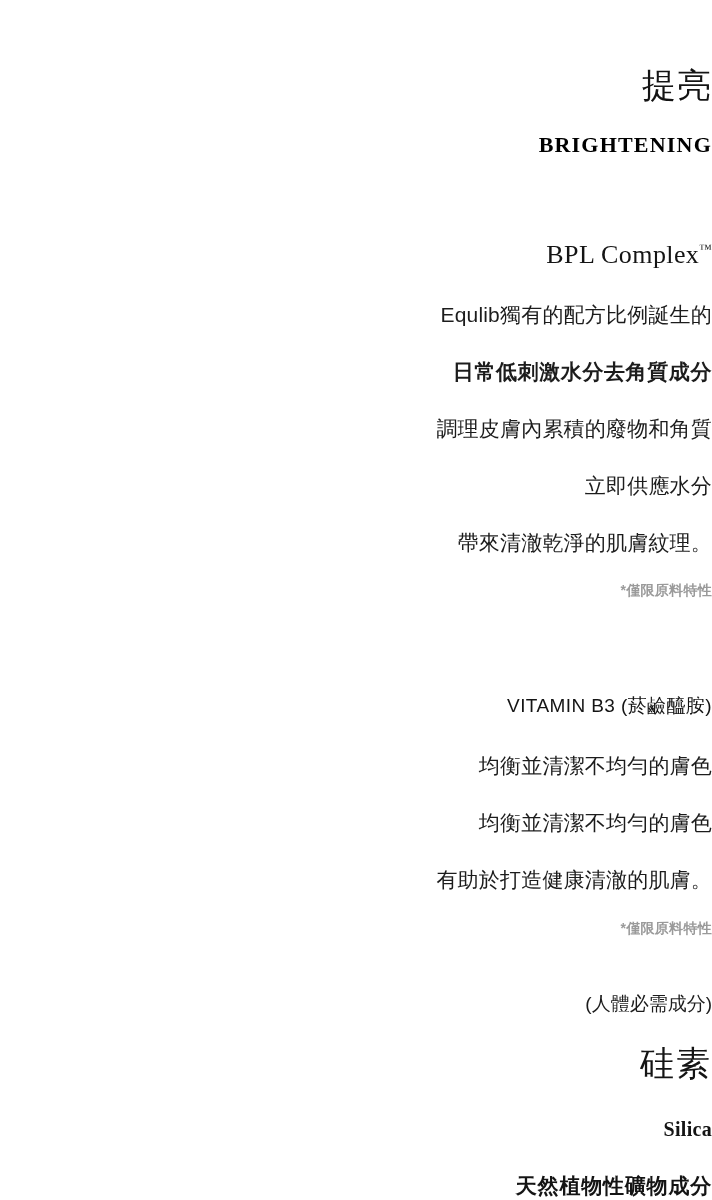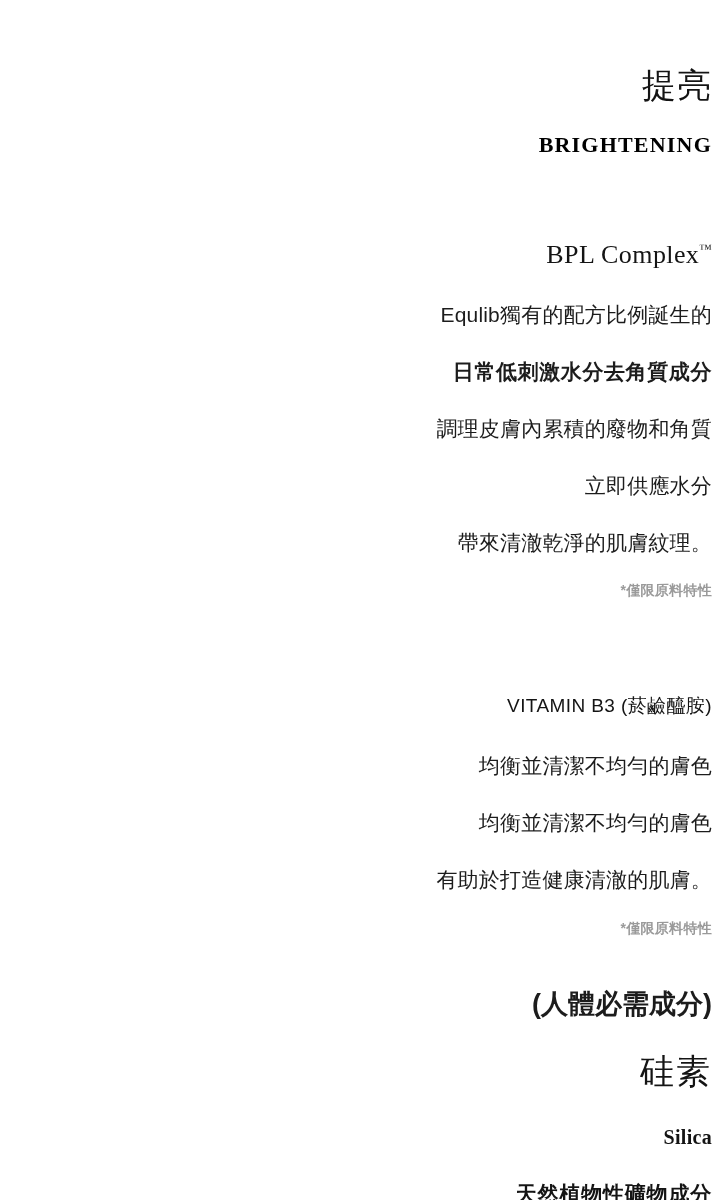--- a/index.html
+++ b/index.html
@@ -98,23 +98,23 @@
   .b3-body {
     margin-top: 26px;
   }
   .fn-2 { margin-top: 22px; }
 
   
   .section-silica {
     margin-top: 52px;
   }
   .silica-paren {
-    font-size: 27px;
+    font-size: 19px;
     line-height: 32px;
-    font-weight: 700;
+    font-weight: 400;
     color: #1c1c1c;
   }
   .silica-cn {
     font-size: 34px;
     line-height: 48px;
     font-weight: 400;
     letter-spacing: 2px;
     color: #141414;
     margin-top: 2px;
   }

